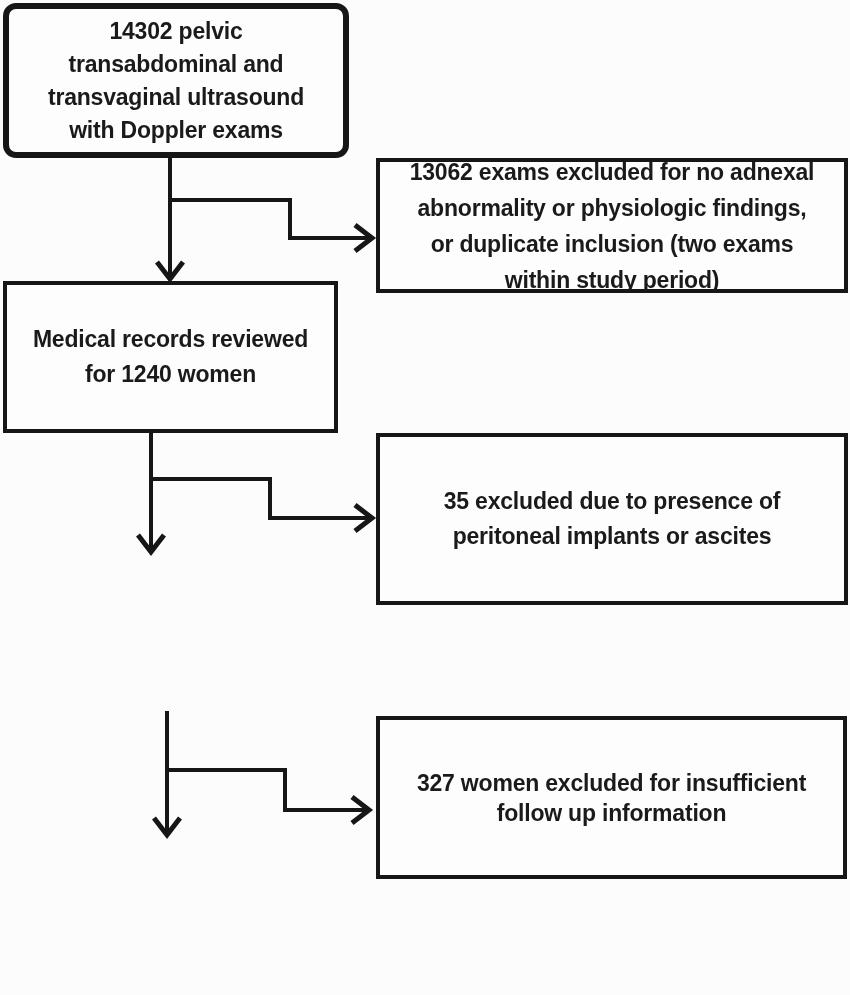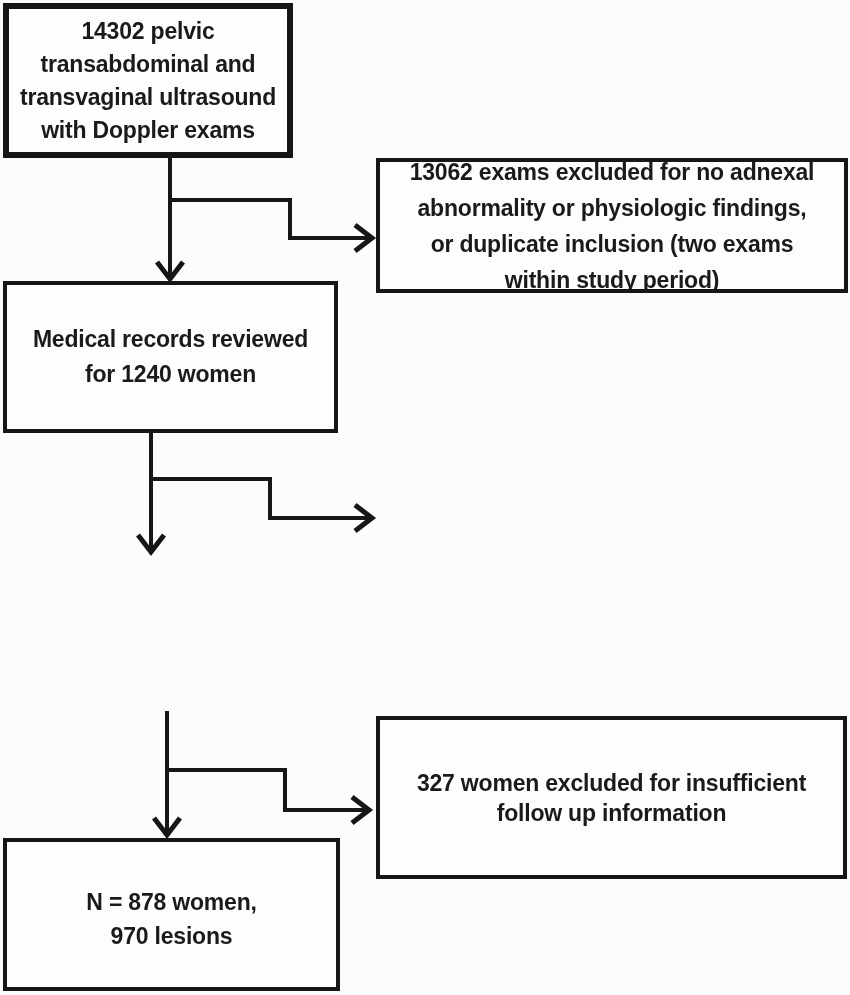--- a/index.html
+++ b/index.html
@@ -20,21 +20,21 @@
     align-items: center;
     justify-content: center;
     text-align: center;
     font-weight: 700;
     font-size: 23px;
     line-height: 35px;
     color: #1a1a1a;
     white-space: pre-line;
     letter-spacing: -0.2px;
   }
-  #node-exams        { left: 3px;   top: 3px;   width: 290px; height: 155px; border-width: 6px; line-height: 33px; }
+  #node-exams        { left: 3px;   top: 3px;   width: 346px; height: 155px; border-width: 6px; line-height: 33px; border-radius: 13px; }
   #node-excl-exams   { left: 376px; top: 158px; width: 472px; height: 135px; line-height: 36px; }
   #node-records      { left: 3px;   top: 281px; width: 335px; height: 152px; }
   #node-excl-implants{ left: 376px; top: 433px; width: 472px; height: 172px; }
   #node-1205         { left: 3px;   top: 555px; width: 335px; height: 156px; padding-bottom: 26px; }
   #node-excl-followup{ left: 376px; top: 716px; width: 471px; height: 163px; line-height: 30px; }
   #node-878          { left: 3px;   top: 838px; width: 337px; height: 153px; padding-top: 8px; line-height: 34px; }
   svg.edges {
     position: absolute;
     left: 0; top: 0;
     width: 850px; height: 995px;
@@ -92,21 +92,21 @@
 with Doppler exams</div>
 
   <div class="box" id="node-excl-exams">13062 exams excluded for no adnexal
 abnormality or physiologic findings,
 or duplicate inclusion (two exams
 within study period)</div>
 
   <div class="box" id="node-records">Medical records reviewed
 for 1240 women</div>
 
+  <div class="box" id="node-excl-implants">35 excluded due to presence of
+peritoneal implants or ascites</div>
 
 
   <div class="box" id="node-excl-followup">327 women excluded for insufficient
 follow up information</div>
 
-  <div class="box" id="node-878">N = 878 women,
-970 lesions</div>
 
 </div>
 
 </body></html>

